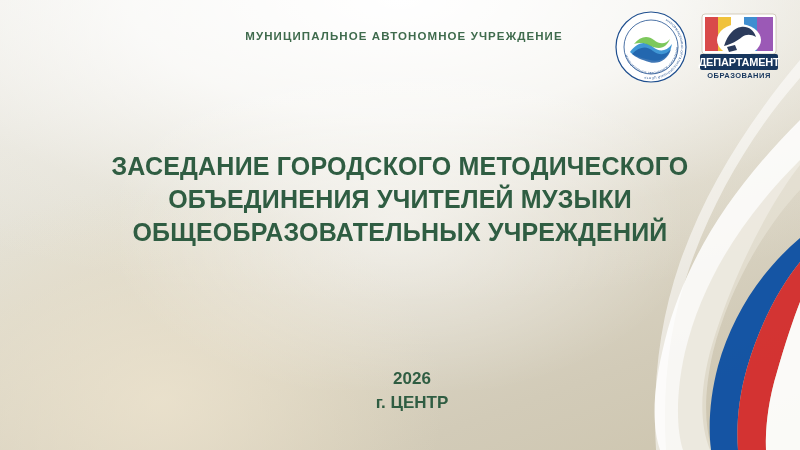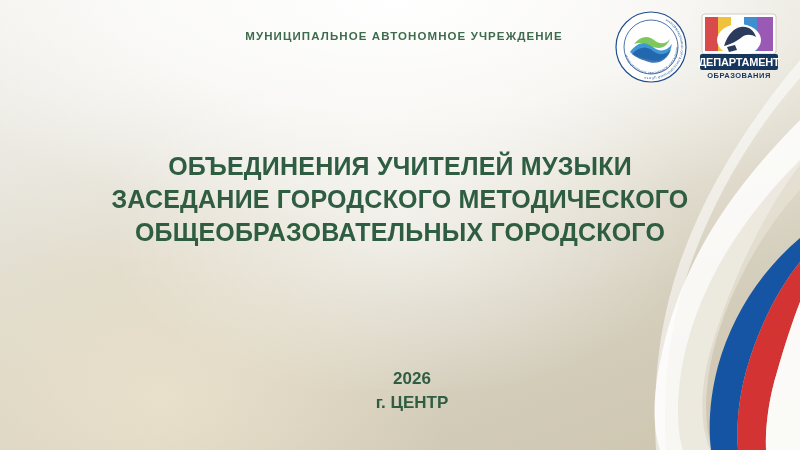--- a/index.html
+++ b/index.html
@@ -182,23 +182,23 @@
         <path d="M31,37 l8,-2 l2,5 l-8,2 Z" fill="#2b3b5c"></path>
         <rect x="4" y="44" width="78" height="16" rx="2" fill="#17365d"></rect>
         <text x="43" y="56" text-anchor="middle" font-size="11" font-weight="bold" fill="#ffffff" font-family="Liberation Sans, sans-serif" letter-spacing="-0.2">ДЕПАРТАМЕНТ</text>
         <text x="43" y="68" text-anchor="middle" font-size="7.5" font-weight="bold" fill="#17365d" font-family="Liberation Sans, sans-serif" letter-spacing="0.5">ОБРАЗОВАНИЯ</text>
       </svg>
     </div>
 
   </div>
 
   <div class="title-block">
+    <div class="title-line">ЗАСЕДАНИЕ ГОРОДСКОГО МЕТОДИЧЕСКОГО</div>
     <div class="title-line">ОБЪЕДИНЕНИЯ  УЧИТЕЛЕЙ  МУЗЫКИ</div>
-    <div class="title-line">ЗАСЕДАНИЕ ГОРОДСКОГО МЕТОДИЧЕСКОГО</div>
-    <div class="title-line">ОБЩЕОБРАЗОВАТЕЛЬНЫХ  ГОРОДСКОГО</div>
+    <div class="title-line">ОБЩЕОБРАЗОВАТЕЛЬНЫХ  УЧРЕЖДЕНИЙ</div>
   </div>
 
   <div class="footer-block">
     <div class="footer-line">2026</div>
     <div class="footer-line">г. ЦЕНТР</div>
   </div>
 
 </div>
 
 </body></html>

